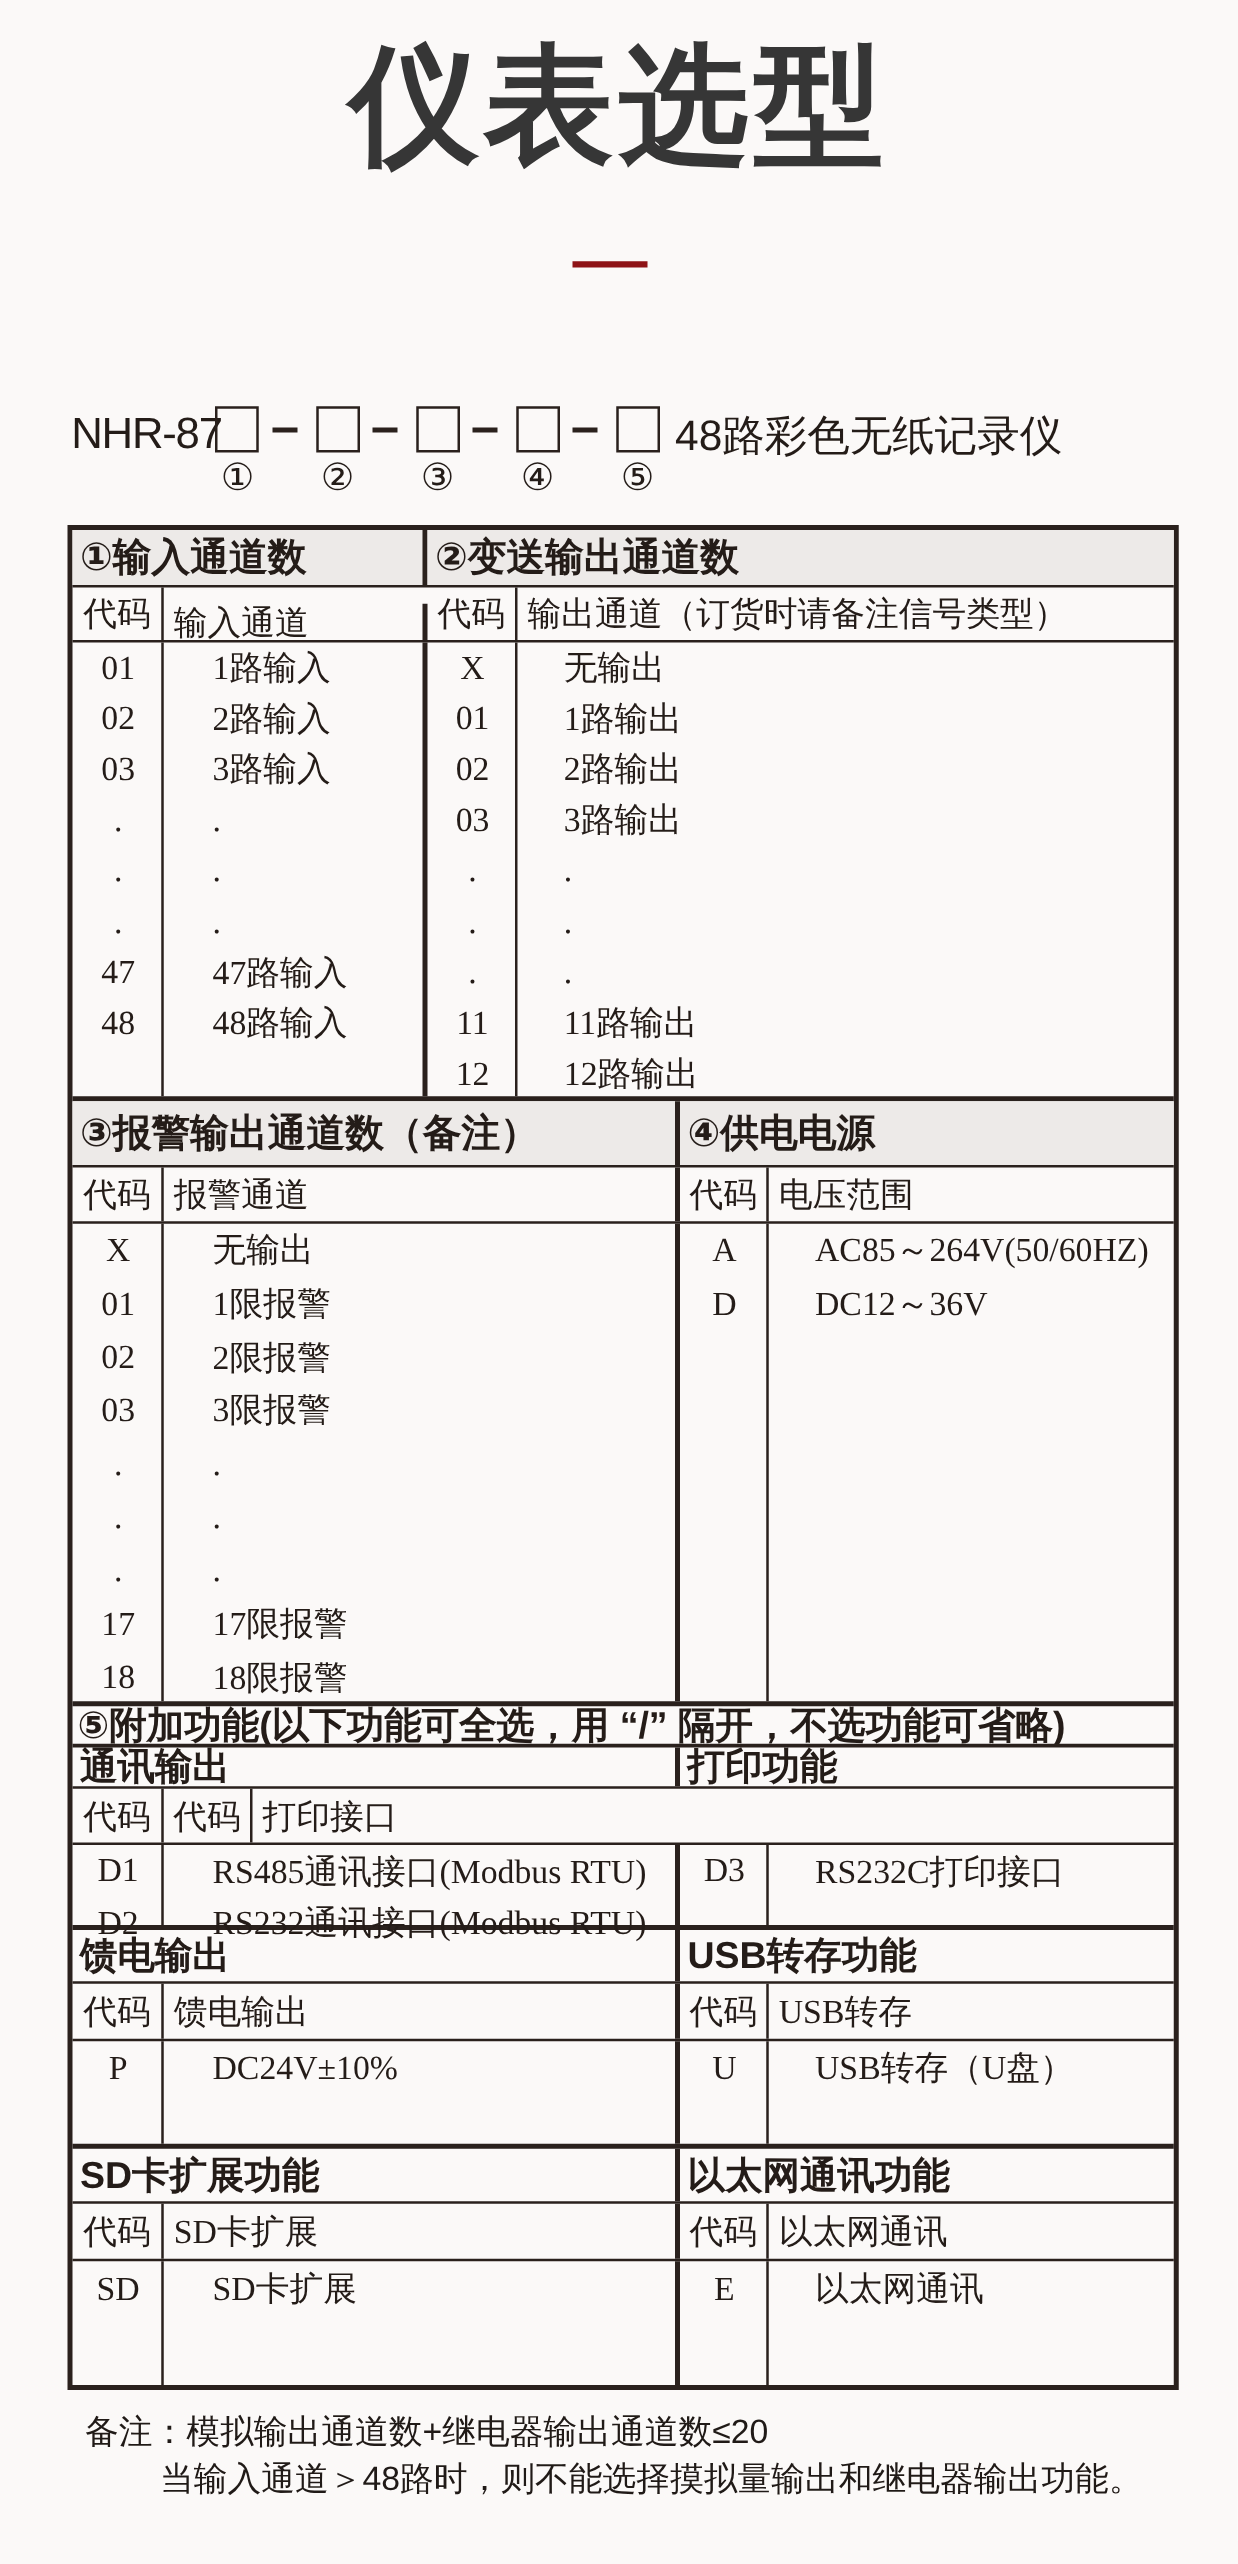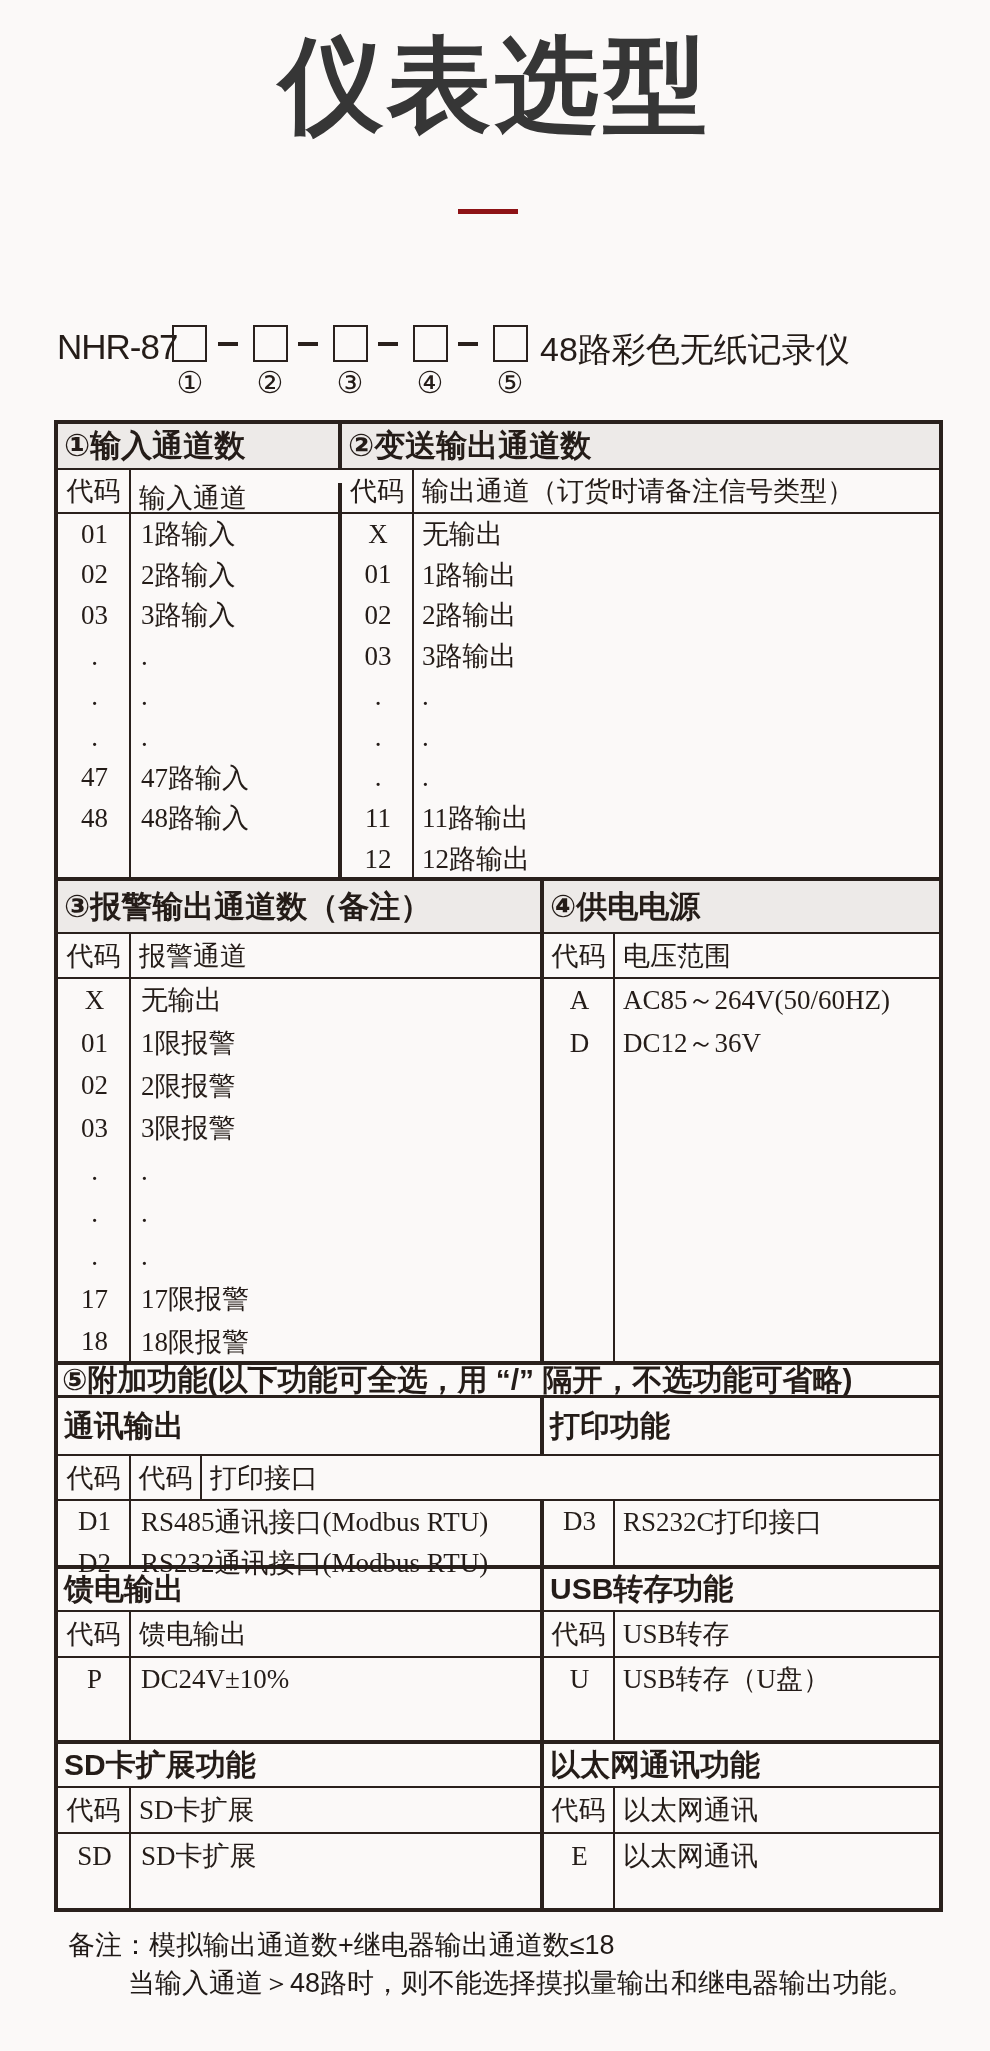--- a/index.html
+++ b/index.html
@@ -58,21 +58,21 @@
 
   .body{display:flex;align-items:stretch;}
   .side{position:relative;display:flex;flex-direction:column;}
   .side-l12{width:284px;border-right:4px solid var(--bd);}
   .side-r12{flex:1;}
   .side-l345{width:486px;border-right:4px solid var(--bd);}
   .side-r345{flex:1;}
   .side::before{content:'';position:absolute;top:0;bottom:0;left:71px;width:2px;background:var(--bd);}
   .side-r12::before{left:70px;}
   .side-r345::before{left:69px;}
-  .r{display:flex;align-items:center;font-size:27px;flex:0 0 auto;}
+  .r{display:flex;align-items:center;font-size:27px;flex:0 0 auto;gap:29px;}
   .r .code{width:73px;text-align:center;}
   .side-r12 .code{width:72px;}
   .side-r345 .code{width:71px;}
   .r .desc{flex:1;padding-left:10px;}
   .side-r12 .desc,.side-r345 .desc{padding-left:8px;}
   .rh40{height:40.6px;} .rh42{height:42.7px;} .rh41{height:41.5px;} .rhb2{height:42px;} .rhb3{height:44px;}
 
   .s5-title{display:flex;align-items:center;padding-left:4px;
             font-family:"Liberation Sans","DejaVu Sans",sans-serif;font-weight:bold;font-size:30px;letter-spacing:0;}
 
@@ -254,21 +254,21 @@
             <span class="code">D</span>
             <span class="desc">DC12～36V</span>
           </div>
       </div>
     </div>
 
     <div class="t-row bt4" style="height:34px">
       <div class="s5-title grow">⑤附加功能(以下功能可全选，用 “/” 隔开，不选功能可省略)</div>
     </div>
 
-    <div class="t-row bt3" style="height:59px">
+    <div class="t-row bt3" style="height:34px">
       <div class="blk-hdr w-l345">通讯输出</div>
       <div class="blk-hdr grow">打印功能</div>
     </div>
     <div class="t-row sub bt2" style="height:45px">
       <div class="code cw-l">代码</div>
       <div class="code cw-r345">代码</div>
       <div class="desc grow">打印接口</div>
     </div>
     <div class="body bt2" style="height:66px">
       <div class="side side-l345">
@@ -334,16 +334,16 @@
       <div class="side side-r345">
         <div class="r rhb3">
             <span class="code">E</span>
             <span class="desc">以太网通讯</span>
           </div>
       </div>
     </div>
 
   </div>
 
-  <div class="note note1">备注：模拟输出通道数+继电器输出通道数≤18</div>
+  <div class="note note1">备注：模拟输出通道数+继电器输出通道数≤20</div>
   <div class="note note2">当输入通道＞48路时，则不能选择摸拟量输出和继电器输出功能。</div>
 
 </div>
 
 </body></html>

